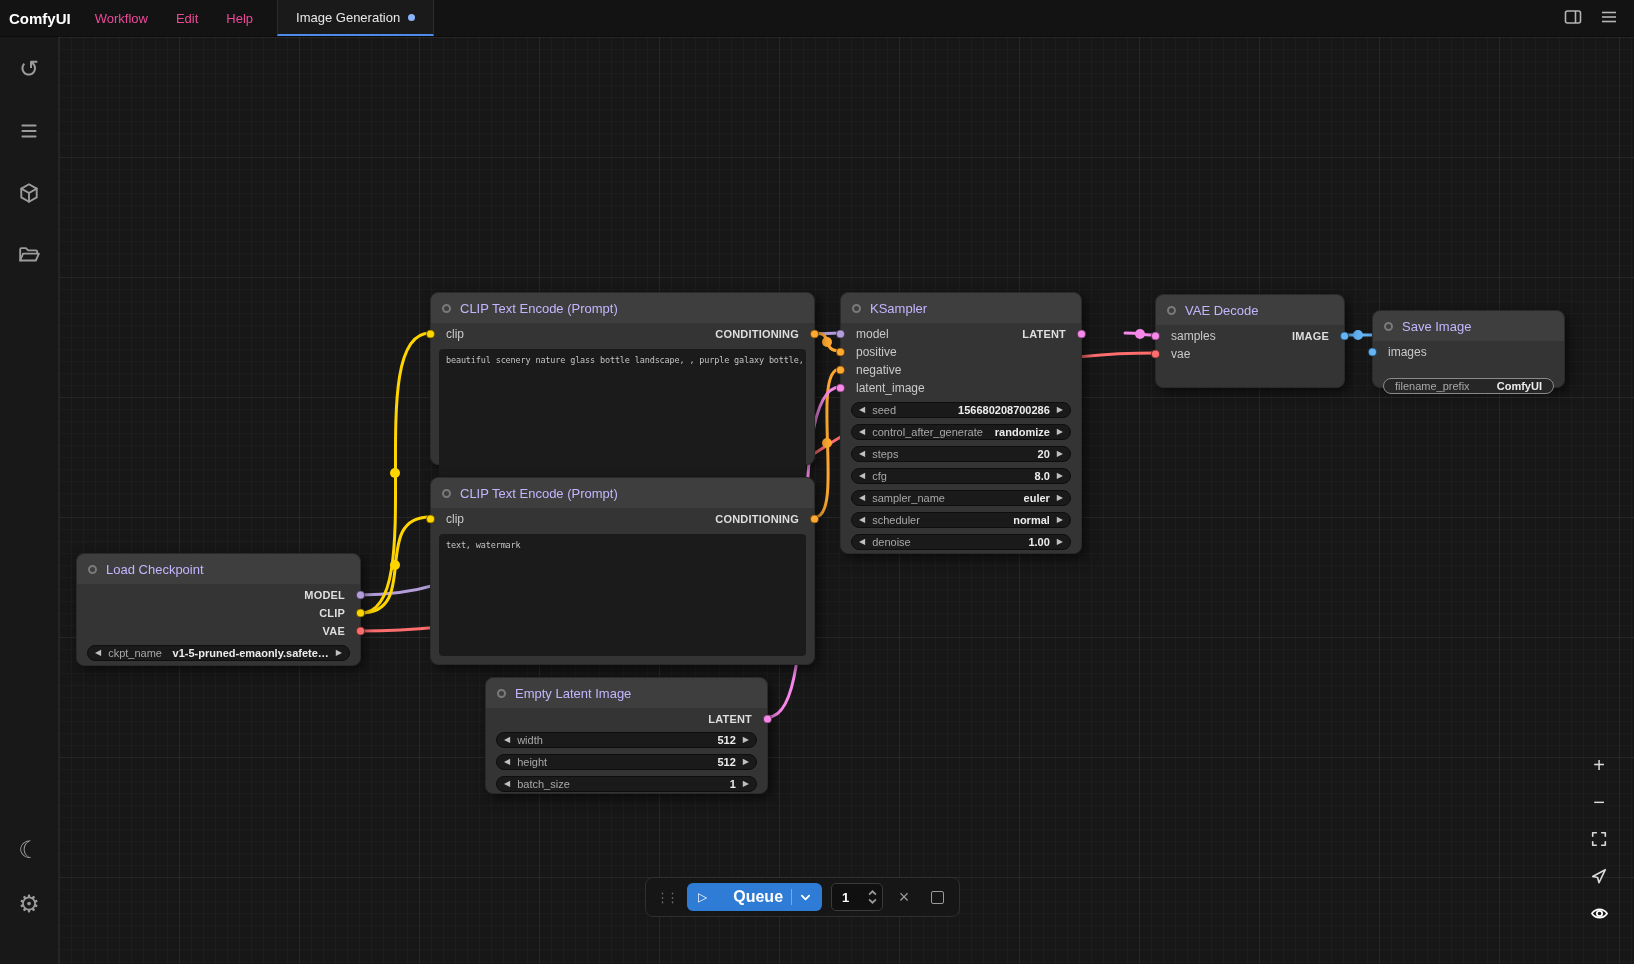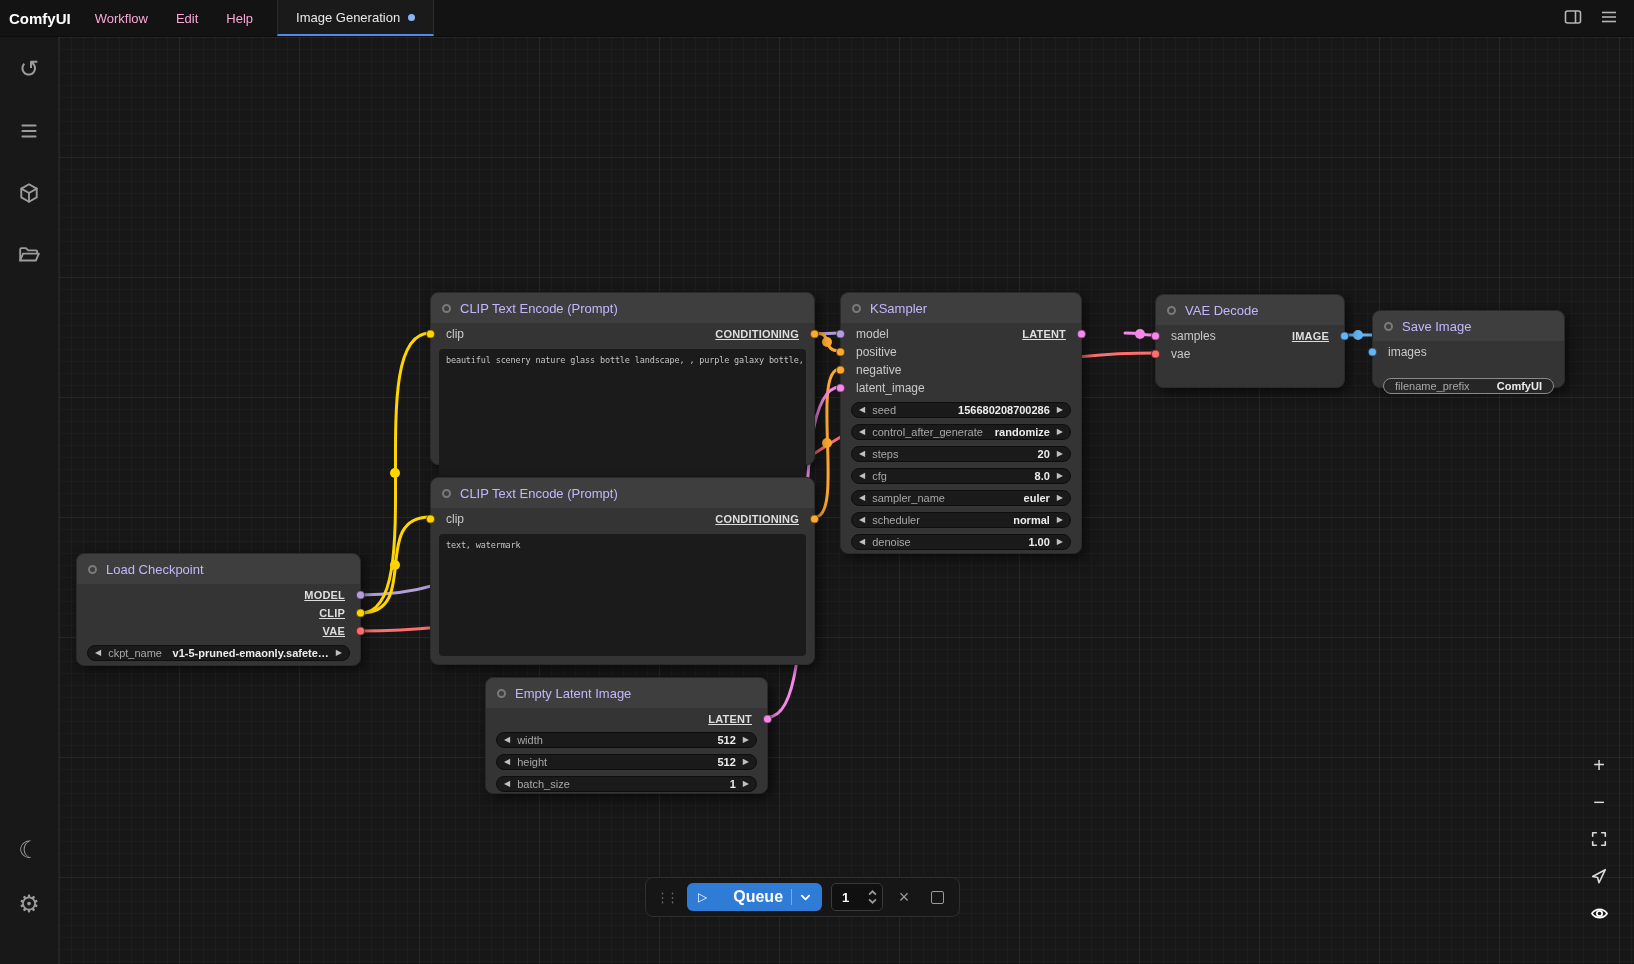--- a/index.html
+++ b/index.html
@@ -8,21 +8,21 @@
 
   .app { position:relative; width:1634px; height:964px; }
 
   
   .topbar { position:absolute; left:0; top:0; width:100%; height:37px;
             background:#131313; display:flex; align-items:stretch; z-index:10;
             border-bottom:1px solid #0c0c0c; }
   .logo { color:#ffffff; font-weight:bold; font-size:15px; display:flex; align-items:center;
           padding:0 10px 0 9px; }
   .menu { display:flex; align-items:stretch; }
-  .menu-item { color:#f9a8d4; font-size:13px; display:flex; align-items:center;
+  .menu-item { color:#ec4899; font-size:13px; display:flex; align-items:center;
                padding:0 14px; cursor:default; }
   .tab { margin-left:10px; display:flex; align-items:center; gap:8px; padding:0 18px;
          border-left:1px solid #2b2b2b; border-right:1px solid #2b2b2b;
          border-bottom:2px solid #4F8CEA; background:#1a1a1a; color:#e8e8e8; font-size:13px; }
   .unsaved-dot { width:7px; height:7px; border-radius:50%; background:#8ab4f8; }
   .topbar-right { margin-left:auto; display:flex; align-items:center; gap:6px; padding-right:10px; }
   .icon-btn { background:none; border:none; width:30px; height:30px; display:flex;
               align-items:center; justify-content:center; color:#b5b5b5; cursor:pointer; }
   .icon-btn svg { stroke:#b5b5b5; fill:none; stroke-width:1.6; }
 
@@ -56,21 +56,21 @@
           box-shadow:4px 4px 12px rgba(0,0,0,0.55); border:1px solid #2a2a2a; }
   .node-header { height:30px; background:#3e3e3e; border-radius:8px 8px 0 0;
                  display:flex; align-items:center; gap:9px; padding:0 11px; }
   .collapse-dot { width:9px; height:9px; border-radius:50%; border:2px solid #7a7a7a; flex:none; }
   .node-title { color:#c4b5fd; font-size:13px; white-space:nowrap; }
   .node-body { position:relative; padding-top:2px; }
   .slot-row { position:relative; height:18px; }
   .slot-label { position:absolute; top:50%; transform:translateY(-50%);
                 color:#c9c9c9; font-size:12px; white-space:nowrap; }
   .in-label { left:15px; }
-  .out-label { right:15px; color:#dedede; font-weight:bold; font-size:11px; letter-spacing:.2px;text-decoration:underline; }
+  .out-label { right:15px; color:#dedede; font-weight:bold; font-size:11px; letter-spacing:.2px; }
   .port { position:absolute; top:50%; transform:translateY(-50%); width:9px; height:9px;
           border-radius:50%; border:1px solid rgba(0,0,0,0.55); cursor:crosshair; }
   .port.in { left:-5px; } .port.out { right:-5px; }
 
   .widget { height:16px; margin:0 10px 6px 10px; background:#1a1a1a; border:1px solid #0e0e0e;
             border-radius:9px; display:flex; align-items:center; padding:0 7px;
             font-size:11px; cursor:pointer; }
   .w-arrow { color:#c0c0c0; font-size:8px; line-height:1; flex:none; }
   .w-label { color:#a8a8a8; margin-left:7px; white-space:nowrap; overflow:hidden; }
   .w-value { color:#ececec; font-weight:bold; margin-left:auto; margin-right:7px; white-space:nowrap; }

